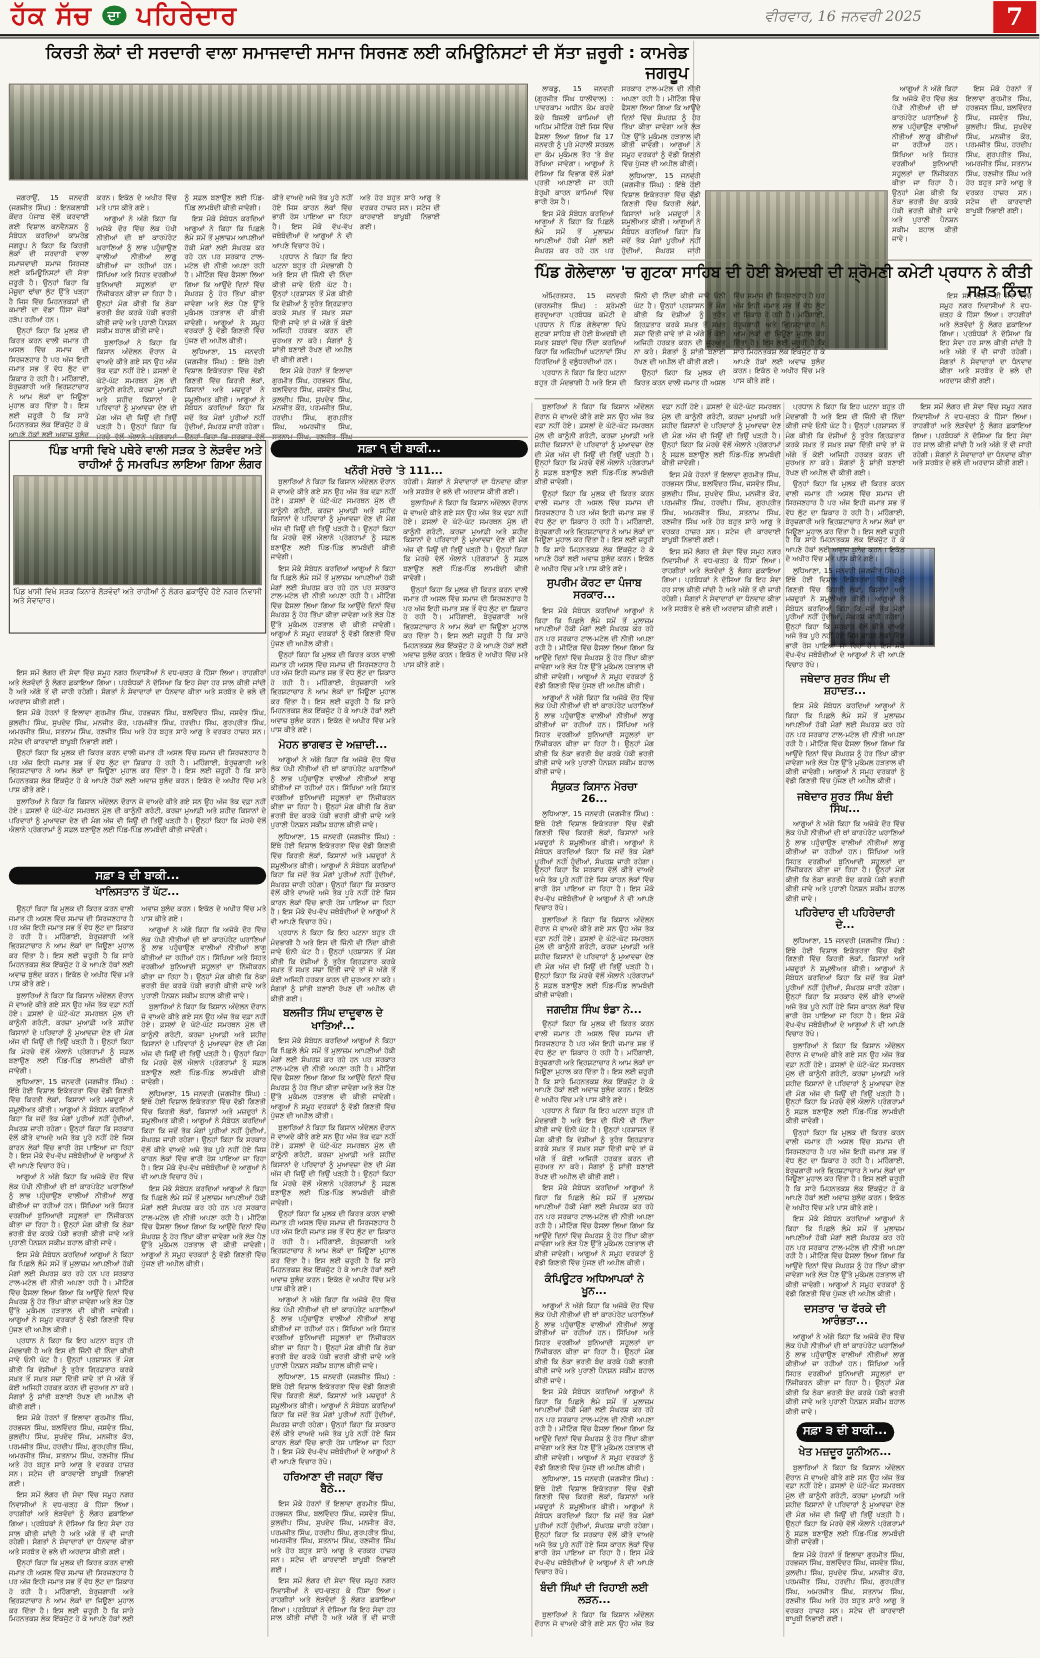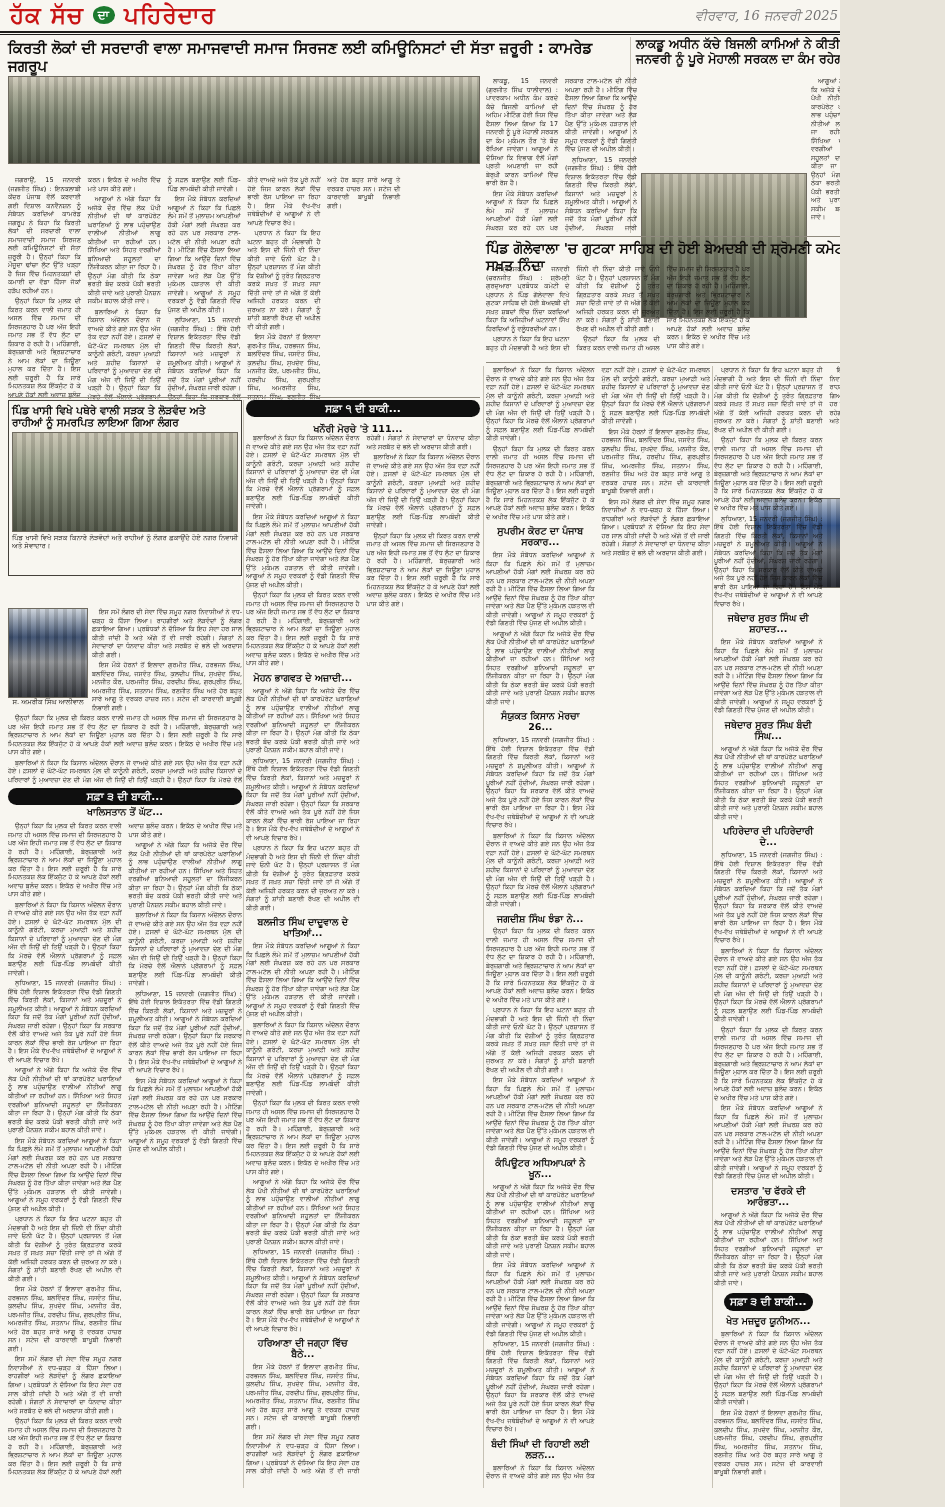--- a/index.html
+++ b/index.html
@@ -1,27 +1,27 @@
 <!DOCTYPE html>
 <html lang="pa"><head>
 <meta charset="utf-8">
 <style>
   *{margin:0;padding:0;box-sizing:border-box}
   html,body{width:945px;height:1507px}
   body{font-family:"DejaVu Sans","Liberation Sans",sans-serif;background:#e8e4da;color:#181512}
-  .page{position:relative;width:840px;height:1507px;background:#f8f6f0;overflow:hidden}
+  .page{position:relative;width:945px;height:1507px;background:#f8f6f0;overflow:hidden}
   .abs{position:absolute}
   .rule{background:#1f1d1a}
   .hairline{background:#8f8a7e}
   .vhair{background:#c6c1b4}
   .mast-title{font-family:"DejaVu Serif","Liberation Serif",serif;font-weight:bold;font-size:23px;color:#c81414;letter-spacing:1px;line-height:1;white-space:nowrap}
   .mast-title .mid{background:#1c7a2e;color:#fff;border-radius:50%;padding:2px 5px;font-size:12px;vertical-align:4px}
   .mast-date{font-family:"DejaVu Serif","Liberation Serif",serif;font-style:italic;font-size:13px;color:#737373;white-space:nowrap}
   .page-num{background:#d01818;color:#fff;font-weight:bold;font-size:22px;display:flex;align-items:center;justify-content:center;font-family:"DejaVu Serif","Liberation Serif",serif}
-  .headline{font-weight:bold;text-align:left;line-height:1.18;color:#0e0c0a}
+  .headline{font-weight:bold;text-align:right;line-height:1.18;color:#0e0c0a}
   .photo{border:1px solid #6f6a5f;position:relative;overflow:hidden}
   .photo::before{content:"";position:absolute;inset:0;background:repeating-linear-gradient(90deg,rgba(25,25,20,.14) 0 4px,rgba(255,255,255,.06) 4px 9px)}
   .photo.crowd{background:linear-gradient(180deg,#cfcaba 0%,#a8a995 18%,#7d8470 45%,#5f6655 75%,#474c3e 100%)}
   .photo.meeting{background:linear-gradient(180deg,#c4c0ae 0%,#96977f 30%,#6e7360 62%,#52564a 100%)}
   .photo.portrait{background:linear-gradient(180deg,#b9c2cf 0%,#2e4f86 30%,#6b7079 58%,#23262e 100%)}
   .photo.langar{background:linear-gradient(180deg,#c9c4b2 0%,#9aa08a 35%,#6d7362 70%,#4f5446 100%)}
   .photo.portrait2{background:linear-gradient(180deg,#cbd2da 0%,#384b6b 32%,#8d8f92 60%,#2f3238 100%)}
   .body-text{font-size:6.4px;line-height:1.33;text-align:justify;overflow:hidden;color:#16130f}
   .body-text p{text-indent:7px;margin:0 0 2px}
   .cols2{column-count:2;column-gap:7px;column-fill:auto;height:100%}
@@ -46,21 +46,20 @@
       <span>ਪਹਿਰੇਦਾਰ</span>
     </div>
     <div class="abs mast-date" style="left:695px;top:8px">ਵੀਰਵਾਰ, 16 ਜਨਵਰੀ 2025</div>
     <div class="abs page-num" style="left:903px;top:1px;width:39px;height:29px">7</div>
   </header>
   <div class="abs rule" style="left:0;top:31px;width:945px;height:2px"></div>
   <div class="abs rule" style="left:0;top:34px;width:945px;height:1px"></div>
 
   <h1 class="abs headline" style="left:8px;top:40px;width:618px;font-size:15px">ਕਿਰਤੀ ਲੋਕਾਂ ਦੀ ਸਰਦਾਰੀ ਵਾਲਾ ਸਮਾਜਵਾਦੀ ਸਮਾਜ ਸਿਰਜਣ ਲਈ ਕਮਿਊਨਿਸਟਾਂ ਦੀ ਸੱਤਾ ਜ਼ਰੂਰੀ : ਕਾਮਰੇਡ ਜਗਰੂਪ</h1>
   <div class="abs vhair" style="left:630px;top:37px;width:1px;height:196px"></div>
-  <h2 class="abs headline" style="left:636px;top:37px;width:302px;font-size:12.5px">ਲਾਕਡੂ ਅਧੀਨ ਕੱਚੇ ਬਿਜਲੀ ਕਾਮਿਆਂ ਨੇ ਕੀਤੀ ਮੀਟਿੰਗ, 17 ਜਨਵਰੀ ਨੂੰ ਪੂਰੇ ਮੋਹਾਲੀ ਸਰਕਲ ਦਾ ਕੰਮ ਰਹੇਗਾ ਬੰਦ</h2>
 
   <div class="abs photo crowd" style="left:8px;top:76px;width:472px;height:88px"></div>
   <div class="abs body-text" style="left:8px;top:176px;width:472px;height:227px">
     <div class="cols6">
       <p>ਜਗਰਾਉਂ, 15 ਜਨਵਰੀ (ਜਗਜੀਤ ਸਿੰਘ) : ਇਨਕਲਾਬੀ ਕੇਂਦਰ ਪੰਜਾਬ ਵੱਲੋਂ ਕਰਵਾਈ ਗਈ ਵਿਸ਼ਾਲ ਕਨਵੈਨਸ਼ਨ ਨੂੰ ਸੰਬੋਧਨ ਕਰਦਿਆਂ ਕਾਮਰੇਡ ਜਗਰੂਪ ਨੇ ਕਿਹਾ ਕਿ ਕਿਰਤੀ ਲੋਕਾਂ ਦੀ ਸਰਦਾਰੀ ਵਾਲਾ ਸਮਾਜਵਾਦੀ ਸਮਾਜ ਸਿਰਜਣ ਲਈ ਕਮਿਊਨਿਸਟਾਂ ਦੀ ਸੱਤਾ ਜ਼ਰੂਰੀ ਹੈ। ਉਨ੍ਹਾਂ ਕਿਹਾ ਕਿ ਮੌਜੂਦਾ ਢਾਂਚਾ ਲੁੱਟ ਉੱਤੇ ਖੜ੍ਹਾ ਹੈ ਜਿਸ ਵਿੱਚ ਮਿਹਨਤਕਸ਼ਾਂ ਦੀ ਕਮਾਈ ਦਾ ਵੱਡਾ ਹਿੱਸਾ ਜੋਕਾਂ ਹੜੱਪ ਰਹੀਆਂ ਹਨ।</p>
       <p>ਉਨ੍ਹਾਂ ਕਿਹਾ ਕਿ ਮੁਲਕ ਦੀ ਕਿਰਤ ਕਰਨ ਵਾਲੀ ਜਮਾਤ ਹੀ ਅਸਲ ਵਿੱਚ ਸਮਾਜ ਦੀ ਸਿਰਜਣਹਾਰ ਹੈ ਪਰ ਅੱਜ ਇਹੀ ਜਮਾਤ ਸਭ ਤੋਂ ਵੱਧ ਲੁੱਟ ਦਾ ਸ਼ਿਕਾਰ ਹੋ ਰਹੀ ਹੈ। ਮਹਿੰਗਾਈ, ਬੇਰੁਜ਼ਗਾਰੀ ਅਤੇ ਭ੍ਰਿਸ਼ਟਾਚਾਰ ਨੇ ਆਮ ਲੋਕਾਂ ਦਾ ਜਿਊਣਾ ਮੁਹਾਲ ਕਰ ਦਿੱਤਾ ਹੈ। ਇਸ ਲਈ ਜ਼ਰੂਰੀ ਹੈ ਕਿ ਸਾਰੇ ਮਿਹਨਤਕਸ਼ ਲੋਕ ਇੱਕਜੁੱਟ ਹੋ ਕੇ ਆਪਣੇ ਹੱਕਾਂ ਲਈ ਅਵਾਜ਼ ਬੁਲੰਦ ਕਰਨ। ਇਕੱਠ ਦੇ ਅਖੀਰ ਵਿੱਚ ਮਤੇ ਪਾਸ ਕੀਤੇ ਗਏ।</p>
       <p>ਆਗੂਆਂ ਨੇ ਅੱਗੇ ਕਿਹਾ ਕਿ ਅਜੋਕੇ ਦੌਰ ਵਿੱਚ ਲੋਕ ਪੱਖੀ ਨੀਤੀਆਂ ਦੀ ਥਾਂ ਕਾਰਪੋਰੇਟ ਘਰਾਣਿਆਂ ਨੂੰ ਲਾਭ ਪਹੁੰਚਾਉਣ ਵਾਲੀਆਂ ਨੀਤੀਆਂ ਲਾਗੂ ਕੀਤੀਆਂ ਜਾ ਰਹੀਆਂ ਹਨ। ਸਿੱਖਿਆ ਅਤੇ ਸਿਹਤ ਵਰਗੀਆਂ ਬੁਨਿਆਦੀ ਸਹੂਲਤਾਂ ਦਾ ਨਿੱਜੀਕਰਨ ਕੀਤਾ ਜਾ ਰਿਹਾ ਹੈ। ਉਨ੍ਹਾਂ ਮੰਗ ਕੀਤੀ ਕਿ ਠੇਕਾ ਭਰਤੀ ਬੰਦ ਕਰਕੇ ਪੱਕੀ ਭਰਤੀ ਕੀਤੀ ਜਾਵੇ ਅਤੇ ਪੁਰਾਣੀ ਪੈਨਸ਼ਨ ਸਕੀਮ ਬਹਾਲ ਕੀਤੀ ਜਾਵੇ।</p>
       <p>ਬੁਲਾਰਿਆਂ ਨੇ ਕਿਹਾ ਕਿ ਕਿਸਾਨ ਅੰਦੋਲਨ ਦੌਰਾਨ ਜੋ ਵਾਅਦੇ ਕੀਤੇ ਗਏ ਸਨ ਉਹ ਅੱਜ ਤੱਕ ਵਫ਼ਾ ਨਹੀਂ ਹੋਏ। ਫ਼ਸਲਾਂ ਦੇ ਘੱਟੋ-ਘੱਟ ਸਮਰਥਨ ਮੁੱਲ ਦੀ ਕਾਨੂੰਨੀ ਗਰੰਟੀ, ਕਰਜ਼ਾ ਮੁਆਫ਼ੀ ਅਤੇ ਸ਼ਹੀਦ ਕਿਸਾਨਾਂ ਦੇ ਪਰਿਵਾਰਾਂ ਨੂੰ ਮੁਆਵਜ਼ਾ ਦੇਣ ਦੀ ਮੰਗ ਅੱਜ ਵੀ ਜਿਉਂ ਦੀ ਤਿਉਂ ਖੜ੍ਹੀ ਹੈ। ਉਨ੍ਹਾਂ ਕਿਹਾ ਕਿ ਮੋਰਚੇ ਵੱਲੋਂ ਐਲਾਨੇ ਪ੍ਰੋਗਰਾਮਾਂ ਨੂੰ ਸਫ਼ਲ ਬਣਾਉਣ ਲਈ ਪਿੰਡ-ਪਿੰਡ ਲਾਮਬੰਦੀ ਕੀਤੀ ਜਾਵੇਗੀ।</p>
       <p>ਇਸ ਮੌਕੇ ਸੰਬੋਧਨ ਕਰਦਿਆਂ ਆਗੂਆਂ ਨੇ ਕਿਹਾ ਕਿ ਪਿਛਲੇ ਲੰਮੇ ਸਮੇਂ ਤੋਂ ਮੁਲਾਜ਼ਮ ਆਪਣੀਆਂ ਹੱਕੀ ਮੰਗਾਂ ਲਈ ਸੰਘਰਸ਼ ਕਰ ਰਹੇ ਹਨ ਪਰ ਸਰਕਾਰ ਟਾਲ-ਮਟੋਲ ਦੀ ਨੀਤੀ ਅਪਣਾ ਰਹੀ ਹੈ। ਮੀਟਿੰਗ ਵਿੱਚ ਫੈਸਲਾ ਲਿਆ ਗਿਆ ਕਿ ਆਉਂਦੇ ਦਿਨਾਂ ਵਿੱਚ ਸੰਘਰਸ਼ ਨੂੰ ਹੋਰ ਤਿੱਖਾ ਕੀਤਾ ਜਾਵੇਗਾ ਅਤੇ ਲੋੜ ਪੈਣ ਉੱਤੇ ਮੁਕੰਮਲ ਹੜਤਾਲ ਵੀ ਕੀਤੀ ਜਾਵੇਗੀ। ਆਗੂਆਂ ਨੇ ਸਮੂਹ ਵਰਕਰਾਂ ਨੂੰ ਵੱਡੀ ਗਿਣਤੀ ਵਿੱਚ ਪੁੱਜਣ ਦੀ ਅਪੀਲ ਕੀਤੀ।</p>
       <p>ਲੁਧਿਆਣਾ, 15 ਜਨਵਰੀ (ਜਗਜੀਤ ਸਿੰਘ) : ਇੱਥੇ ਹੋਈ ਵਿਸ਼ਾਲ ਇਕੱਤਰਤਾ ਵਿੱਚ ਵੱਡੀ ਗਿਣਤੀ ਵਿੱਚ ਕਿਰਤੀ ਲੋਕਾਂ, ਕਿਸਾਨਾਂ ਅਤੇ ਮਜ਼ਦੂਰਾਂ ਨੇ ਸ਼ਮੂਲੀਅਤ ਕੀਤੀ। ਆਗੂਆਂ ਨੇ ਸੰਬੋਧਨ ਕਰਦਿਆਂ ਕਿਹਾ ਕਿ ਜਦੋਂ ਤੱਕ ਮੰਗਾਂ ਪੂਰੀਆਂ ਨਹੀਂ ਹੁੰਦੀਆਂ, ਸੰਘਰਸ਼ ਜਾਰੀ ਰਹੇਗਾ। ਉਨ੍ਹਾਂ ਕਿਹਾ ਕਿ ਸਰਕਾਰ ਵੱਲੋਂ ਕੀਤੇ ਵਾਅਦੇ ਅਜੇ ਤੱਕ ਪੂਰੇ ਨਹੀਂ ਹੋਏ ਜਿਸ ਕਾਰਨ ਲੋਕਾਂ ਵਿੱਚ ਭਾਰੀ ਰੋਸ ਪਾਇਆ ਜਾ ਰਿਹਾ ਹੈ। ਇਸ ਮੌਕੇ ਵੱਖ-ਵੱਖ ਜਥੇਬੰਦੀਆਂ ਦੇ ਆਗੂਆਂ ਨੇ ਵੀ ਆਪਣੇ ਵਿਚਾਰ ਰੱਖੇ।</p>
@@ -100,24 +99,20 @@
   </div>
   <div class="abs hairline" style="left:486px;top:362px;width:452px;height:1px"></div>
 
   <section class="abs boxed" style="left:8px;top:400px;width:234px;height:176px">
     <h3 class="headline" style="font-size:10.5px">ਪਿੰਡ ਖਾਸੀ ਵਿਖੇ ਪਥੇਰੇ ਵਾਲੀ ਸੜਕ ਤੇ ਲੋੜਵੰਦ ਅਤੇ ਰਾਹੀਆਂ ਨੂੰ ਸਮਰਪਿਤ ਲਾਇਆ ਗਿਆ ਲੰਗਰ</h3>
     <div class="photo langar" style="width:226px;height:100px;margin:3px auto 2px"></div>
     <p class="caption">ਪਿੰਡ ਖਾਸੀ ਵਿਖੇ ਸੜਕ ਕਿਨਾਰੇ ਲੋੜਵੰਦਾਂ ਅਤੇ ਰਾਹੀਆਂ ਨੂੰ ਲੰਗਰ ਛਕਾਉਂਦੇ ਹੋਏ ਨਗਰ ਨਿਵਾਸੀ ਅਤੇ ਸੇਵਾਦਾਰ।</p>
   </section>
 
   <div class="abs body-text" style="left:8px;top:608px;width:234px;height:176px">
-    <figure class="fig-left">
-      <div class="photo portrait2" style="width:80px;height:90px"></div>
-      <figcaption class="caption" style="text-align:center">ਸ. ਅਮਰੀਕ ਸਿੰਘ ਆਲੀਵਾਲ</figcaption>
-    </figure>
     <p>ਇਸ ਸਮੇਂ ਲੰਗਰ ਦੀ ਸੇਵਾ ਵਿੱਚ ਸਮੂਹ ਨਗਰ ਨਿਵਾਸੀਆਂ ਨੇ ਵਧ-ਚੜ੍ਹ ਕੇ ਹਿੱਸਾ ਲਿਆ। ਰਾਹਗੀਰਾਂ ਅਤੇ ਲੋੜਵੰਦਾਂ ਨੂੰ ਲੰਗਰ ਛਕਾਇਆ ਗਿਆ। ਪ੍ਰਬੰਧਕਾਂ ਨੇ ਦੱਸਿਆ ਕਿ ਇਹ ਸੇਵਾ ਹਰ ਸਾਲ ਕੀਤੀ ਜਾਂਦੀ ਹੈ ਅਤੇ ਅੱਗੇ ਤੋਂ ਵੀ ਜਾਰੀ ਰਹੇਗੀ। ਸੰਗਤਾਂ ਨੇ ਸੇਵਾਦਾਰਾਂ ਦਾ ਧੰਨਵਾਦ ਕੀਤਾ ਅਤੇ ਸਰਬੱਤ ਦੇ ਭਲੇ ਦੀ ਅਰਦਾਸ ਕੀਤੀ ਗਈ।</p>
     <p>ਇਸ ਮੌਕੇ ਹੋਰਨਾਂ ਤੋਂ ਇਲਾਵਾ ਗੁਰਮੀਤ ਸਿੰਘ, ਹਰਭਜਨ ਸਿੰਘ, ਬਲਵਿੰਦਰ ਸਿੰਘ, ਜਸਵੰਤ ਸਿੰਘ, ਕੁਲਦੀਪ ਸਿੰਘ, ਸੁਖਦੇਵ ਸਿੰਘ, ਮਨਜੀਤ ਕੌਰ, ਪਰਮਜੀਤ ਸਿੰਘ, ਹਰਦੀਪ ਸਿੰਘ, ਗੁਰਪ੍ਰੀਤ ਸਿੰਘ, ਅਮਰਜੀਤ ਸਿੰਘ, ਸਤਨਾਮ ਸਿੰਘ, ਰਣਜੀਤ ਸਿੰਘ ਅਤੇ ਹੋਰ ਬਹੁਤ ਸਾਰੇ ਆਗੂ ਤੇ ਵਰਕਰ ਹਾਜ਼ਰ ਸਨ। ਸਟੇਜ ਦੀ ਕਾਰਵਾਈ ਬਾਖੂਬੀ ਨਿਭਾਈ ਗਈ।</p>
     <p>ਉਨ੍ਹਾਂ ਕਿਹਾ ਕਿ ਮੁਲਕ ਦੀ ਕਿਰਤ ਕਰਨ ਵਾਲੀ ਜਮਾਤ ਹੀ ਅਸਲ ਵਿੱਚ ਸਮਾਜ ਦੀ ਸਿਰਜਣਹਾਰ ਹੈ ਪਰ ਅੱਜ ਇਹੀ ਜਮਾਤ ਸਭ ਤੋਂ ਵੱਧ ਲੁੱਟ ਦਾ ਸ਼ਿਕਾਰ ਹੋ ਰਹੀ ਹੈ। ਮਹਿੰਗਾਈ, ਬੇਰੁਜ਼ਗਾਰੀ ਅਤੇ ਭ੍ਰਿਸ਼ਟਾਚਾਰ ਨੇ ਆਮ ਲੋਕਾਂ ਦਾ ਜਿਊਣਾ ਮੁਹਾਲ ਕਰ ਦਿੱਤਾ ਹੈ। ਇਸ ਲਈ ਜ਼ਰੂਰੀ ਹੈ ਕਿ ਸਾਰੇ ਮਿਹਨਤਕਸ਼ ਲੋਕ ਇੱਕਜੁੱਟ ਹੋ ਕੇ ਆਪਣੇ ਹੱਕਾਂ ਲਈ ਅਵਾਜ਼ ਬੁਲੰਦ ਕਰਨ। ਇਕੱਠ ਦੇ ਅਖੀਰ ਵਿੱਚ ਮਤੇ ਪਾਸ ਕੀਤੇ ਗਏ।</p>
     <p>ਬੁਲਾਰਿਆਂ ਨੇ ਕਿਹਾ ਕਿ ਕਿਸਾਨ ਅੰਦੋਲਨ ਦੌਰਾਨ ਜੋ ਵਾਅਦੇ ਕੀਤੇ ਗਏ ਸਨ ਉਹ ਅੱਜ ਤੱਕ ਵਫ਼ਾ ਨਹੀਂ ਹੋਏ। ਫ਼ਸਲਾਂ ਦੇ ਘੱਟੋ-ਘੱਟ ਸਮਰਥਨ ਮੁੱਲ ਦੀ ਕਾਨੂੰਨੀ ਗਰੰਟੀ, ਕਰਜ਼ਾ ਮੁਆਫ਼ੀ ਅਤੇ ਸ਼ਹੀਦ ਕਿਸਾਨਾਂ ਦੇ ਪਰਿਵਾਰਾਂ ਨੂੰ ਮੁਆਵਜ਼ਾ ਦੇਣ ਦੀ ਮੰਗ ਅੱਜ ਵੀ ਜਿਉਂ ਦੀ ਤਿਉਂ ਖੜ੍ਹੀ ਹੈ। ਉਨ੍ਹਾਂ ਕਿਹਾ ਕਿ ਮੋਰਚੇ ਵੱਲੋਂ ਐਲਾਨੇ ਪ੍ਰੋਗਰਾਮਾਂ ਨੂੰ ਸਫ਼ਲ ਬਣਾਉਣ ਲਈ ਪਿੰਡ-ਪਿੰਡ ਲਾਮਬੰਦੀ ਕੀਤੀ ਜਾਵੇਗੀ।</p>
   </div>
 
   <div class="abs banner" style="left:8px;top:788px;width:234px">ਸਫ਼ਾ ੩ ਦੀ ਬਾਕੀ...</div>
   <h4 class="abs subhead" style="left:8px;top:807px;width:234px;margin:0">ਖਾਲਿਸਤਾਨ ਤੋਂ ਘੱਟ...</h4>
   <div class="abs body-text" style="left:8px;top:822px;width:234px;height:666px">
     <div class="cols2">

